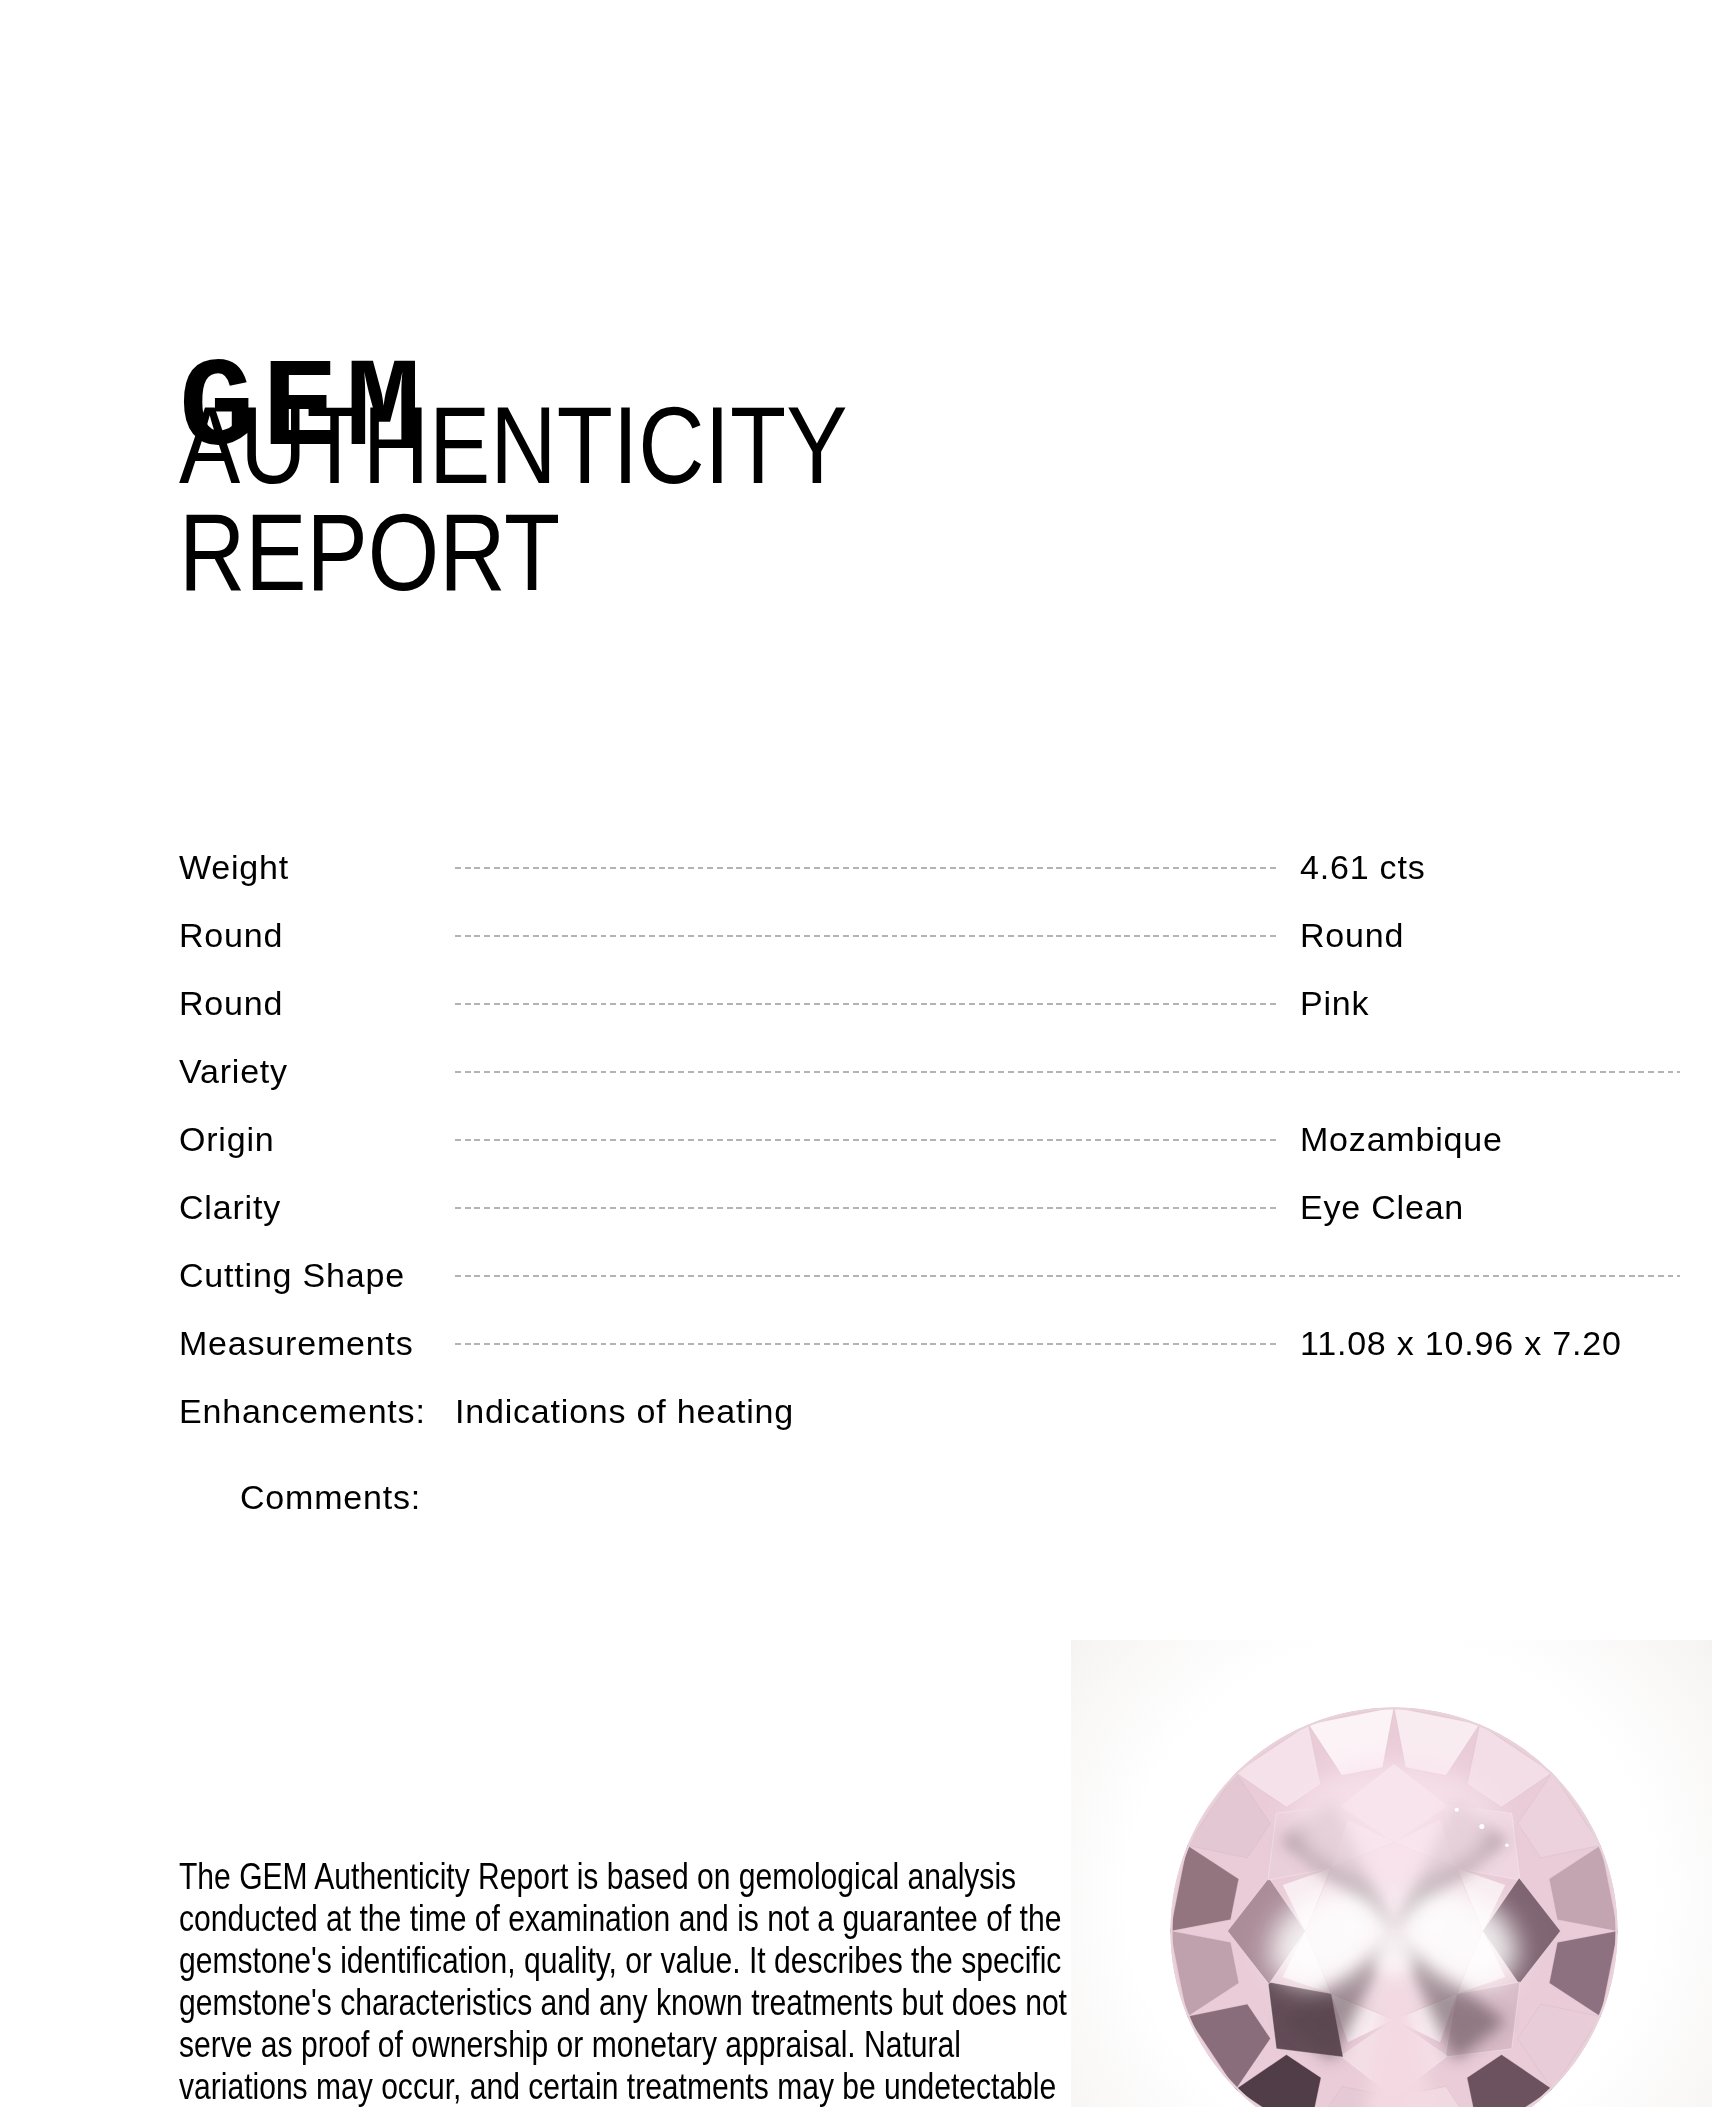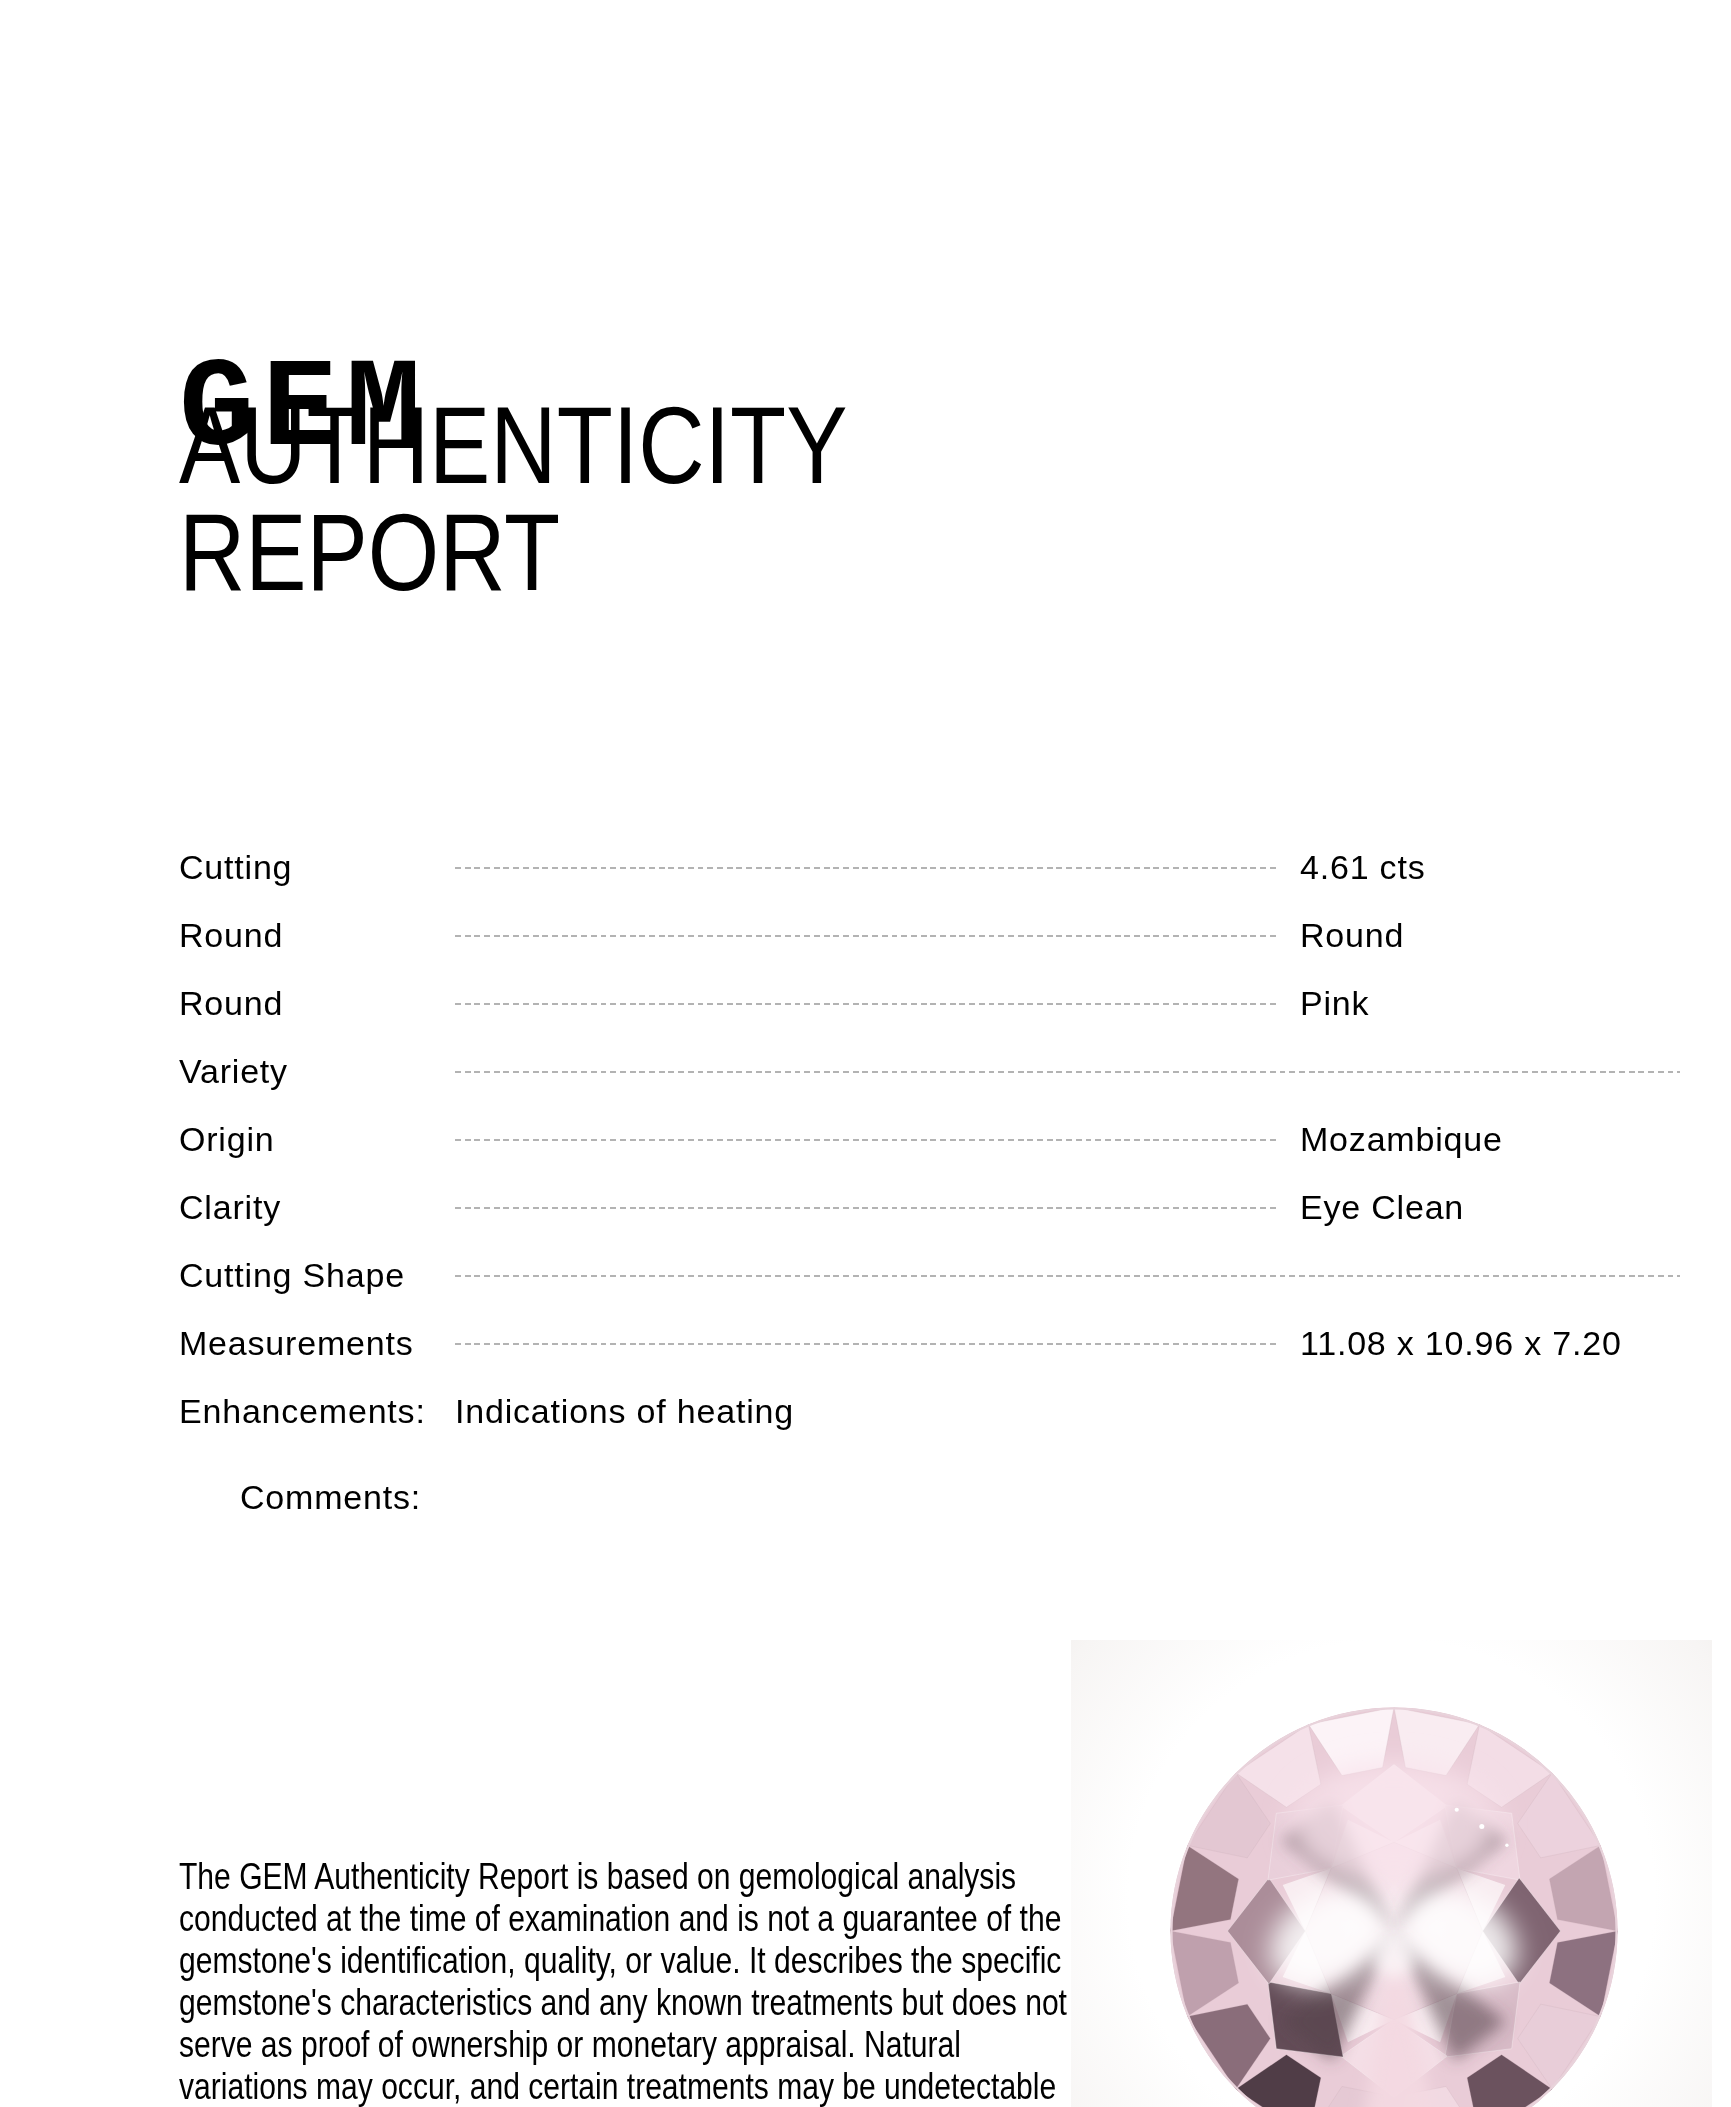--- a/index.html
+++ b/index.html
@@ -57,21 +57,21 @@
 
   <div class="title-sub">
     <span>AUTHENTICITY</span>
     <span>REPORT</span>
   </div>
 
   <div class="fields">
 
 
     <div class="row">
-      <span class="lbl">Cutting</span>
+      <span class="lbl">Weight</span>
       <span class="dots"></span>
       <span class="val col">4.61 cts</span>
     </div>
 
     <div class="row">
       <span class="lbl">Round</span>
       <span class="dots"></span>
       <span class="val col">Round</span>
     </div>
 

